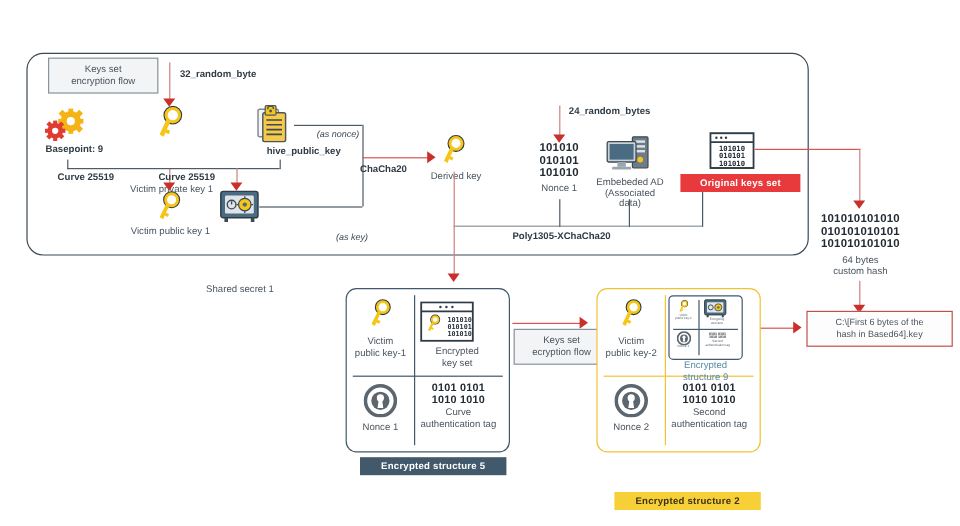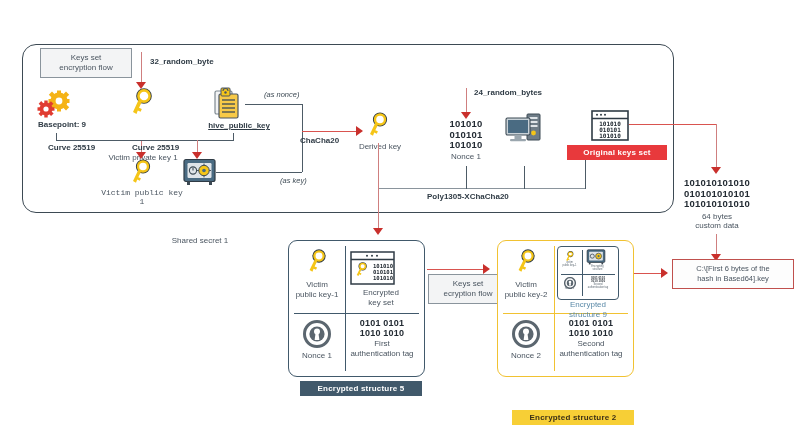--- a/index.html
+++ b/index.html
@@ -7,21 +7,21 @@
     width:800px;height:438px;background:#ffffff;
     font-family:"Liberation Sans", sans-serif;
     color:#3d4a54;overflow:hidden;
   }
   #stage{position:relative;width:800px;height:438px;}
 
   
   .abs{position:absolute;}
   .lbl{font-size:8px;color:#4a5560;text-align:center;line-height:1.15;}
   .lbl-b{font-size:8px;font-weight:bold;color:#2f3b45;text-align:right;line-height:1.15;}
-  .ital{font-size:7.5px;font-style:italic;color:#3d4a54;}
+  .ital{font-size:7.5px;font-style:italic;color:#3d4a54;margin-top:17px;}
   .bin{font-size:9.5px;font-weight:bold;color:#232b33;text-align:center;line-height:1.12;letter-spacing:.2px;}
   .hline{position:absolute;background:#4d5b66;height:1px;}
   .vline{position:absolute;background:#4d5b66;width:1px;}
   .hline-r{position:absolute;background:#d9534f;height:1.4px;}
   .vline-r{position:absolute;background:#cf7f7f;width:1.4px;}
   .arrow-d{position:absolute;width:0;height:0;border-left:5px solid transparent;border-right:5px solid transparent;border-top:7px solid #c9302c;}
   .arrow-r{position:absolute;width:0;height:0;border-top:5px solid transparent;border-bottom:5px solid transparent;border-left:7px solid #c9302c;}
 
   
   #top-panel{
@@ -132,21 +132,21 @@
         <line x1="9" y1="13" x2="22" y2="13"></line>
           <line x1="9" y1="17" x2="22" y2="17"></line>
         <line x1="9" y1="21" x2="22" y2="21"></line>
           <line x1="9" y1="25" x2="22" y2="25"></line>
       </g>
       <rect x="8" y="1" width="9" height="8" rx="1" fill="#f5c518" stroke="#4a5560" stroke-width="1"></rect>
       <path d="M10 4 a2.5 2.5 0 0 1 5 0" fill="none" stroke="#4a5560" stroke-width="1.1"></path>
       <circle cx="12.5" cy="5.5" r="1.2" fill="#4a5560"></circle>
     </svg>
   </div>
-  <div class="abs lbl-b" style="left:190px;top:121px;width:80px;text-decoration:underline;">hive_public_key</div>
+  <div class="abs lbl-b" style="left:204px;top:121px;width:80px;">hive_public_key</div>
 
   <div class="hline" style="left:56px;top:140px;width:86px;"></div>
   <div class="vline" style="left:56px;top:133px;height:8px;"></div>
   <div class="vline-r" style="left:141px;top:140px;height:14px;"></div>
   <div class="arrow-d" style="left:136px;top:152px;"></div>
   <div class="abs lbl-b" style="left:48px;top:143px;width:66px;text-align:left;">Curve 25519</div>
 
   <div class="hline" style="left:141px;top:140px;width:92px;"></div>
   <div class="vline" style="left:233px;top:133px;height:8px;"></div>
   <div class="vline-r" style="left:197px;top:140px;height:14px;"></div>
@@ -154,21 +154,21 @@
   <div class="abs lbl-b" style="left:132px;top:143px;width:66px;text-align:left;">Curve 25519</div>
 
   <div class="abs" style="left:128px;top:159px;width:26px;height:28px;">
     <svg width="26" height="28" viewBox="0 0 26 28">
       <circle cx="15" cy="7.5" r="6" fill="none" stroke="#2f3b45" stroke-width="2.2"></circle>
       <path d="M10.5 10.5 L5 22 L8 23.8 L9.2 20.6 L11.8 21.8 L12.9 19.3 L10.3 18.2 L13.5 11.8 Z" fill="#f5c518"></path>
       <circle cx="15" cy="7.5" r="5" fill="none" stroke="#f5c518" stroke-width="2.4"></circle>
       <circle cx="15" cy="7.5" r="2.3" fill="#ffffff"></circle>
     </svg>
   </div>
-  <div class="abs lbl" style="left:97px;top:188px;width:90px;font-family:Liberation Mono, monospace;">Victim public key 1</div>
+  <div class="abs lbl" style="left:97px;top:188px;width:90px;">Victim public key 1</div>
 
   <div class="abs" style="left:183px;top:158px;width:33px;height:28px;">
     <svg width="33" height="28" viewBox="0 0 33 28">
       <rect x="1" y="1.5" width="31" height="22" rx="2" fill="#4a6b82" stroke="#2f3b45" stroke-width="1.2"></rect>
       <rect x="4.5" y="5" width="24" height="15" rx="1.2" fill="#dfe4e8"></rect>
       <circle cx="21" cy="12.5" r="5.2" fill="#f5c518" stroke="#3d4a54" stroke-width="1"></circle>
       <circle cx="21" cy="12.5" r="1.8" fill="#4a6b82"></circle>
       <g stroke="#3d4a54" stroke-width="1">
         <line x1="21" y1="7.3" x2="21" y2="5.6"></line>
           <line x1="21" y1="19.4" x2="21" y2="17.7"></line>
@@ -217,20 +217,24 @@
         <rect x="24.5" y="5" width="8" height="2"></rect>
           <rect x="24.5" y="9" width="8" height="2"></rect>
         <rect x="24.5" y="13" width="8" height="2"></rect>
       </g>
       <circle cx="28.5" cy="21" r="2.4" fill="#f5c518"></circle>
       <rect x="1" y="6" width="24" height="17" rx="1.4" fill="#c9d2d8" stroke="#3d4a54" stroke-width="1.1"></rect>
       <rect x="3" y="8" width="20" height="13" fill="#4a6b82"></rect>
       <rect x="9.5" y="23" width="7" height="4" fill="#9aa6ae"></rect>
       <rect x="5" y="27" width="16" height="2.3" rx="1" fill="#9aa6ae"></rect>
     </svg>
+  </div>
+  <div class="abs lbl" style="left:495px;top:147px;width:60px;">
+    <div>Embebeded AD</div>
+    <div>(Associated data)</div>
   </div>
 
   <div class="abs" style="left:591px;top:110px;width:38px;height:31px;">
     <svg width="38" height="31" viewBox="0 0 38 31">
       <rect x="1" y="1" width="36" height="29" fill="#ffffff" stroke="#2f3b45" stroke-width="1.6"></rect>
       <line x1="1" y1="8.5" x2="37" y2="8.5" stroke="#2f3b45" stroke-width="1.4"></line>
       <g fill="#2f3b45">
           <circle cx="6" cy="4.8" r="1"></circle>
           <circle cx="10" cy="4.8" r="1"></circle>
           <circle cx="14" cy="4.8" r="1"></circle>
@@ -255,21 +259,21 @@
   <div class="vline-r" style="left:716px;top:124px;height:45px;"></div>
   <div class="arrow-d" style="left:711px;top:167px;"></div>
 
   <div class="abs bin" style="left:673px;top:178px;width:88px;">
     <div>101010101010</div>
     <div>010101010101</div>
     <div>101010101010</div>
   </div>
   <div class="abs lbl" style="left:673px;top:212px;width:88px;">
     <div>64 bytes</div>
-    <div>custom data</div>
+    <div>custom hash</div>
   </div>
 
   <div class="vline-r" style="left:716px;top:234px;height:22px;"></div>
   <div class="arrow-d" style="left:711px;top:254px;"></div>
 
   <div class="abs callout" style="left:672px;top:259px;width:110px;">
     <div>C:\[First 6 bytes of the</div>
     <div>hash in Based64].key</div>
   </div>
 
@@ -326,21 +330,21 @@
       <circle cx="14" cy="14" r="7.6" fill="#5b666f"></circle>
       <circle cx="14" cy="11.6" r="3" fill="#ffffff"></circle>
       <path d="M12.6 13 L15.4 13 L16.4 20 L11.6 20 Z" fill="#ffffff"></path>
     </svg>
   </div>
   <div class="abs cellname" style="left:292px;top:351px;width:50px;">Nonce 1</div>
 
   <div class="abs" style="left:348px;top:318px;width:68px;">
     <div class="bin" style="font-size:9px;">0101 0101</div>
     <div class="bin" style="font-size:9px;">1010 1010</div>
-    <div class="cellname" style="margin-top:1px;">First</div>
+    <div class="cellname" style="margin-top:1px;">Curve</div>
     <div class="cellname">authentication tag</div>
   </div>
 
   <div class="abs badge badge-slate" style="left:300px;top:381px;width:106px;">Encrypted structure 5</div>
 
   <div class="hline-r" style="left:427px;top:269px;width:58px;"></div>
   <div class="arrow-r" style="left:483px;top:264px;"></div>
   <div class="abs flowtag" style="left:428px;top:274px;width:66px;">
     <div>Keys set</div>
     <div>ecryption flow</div>

